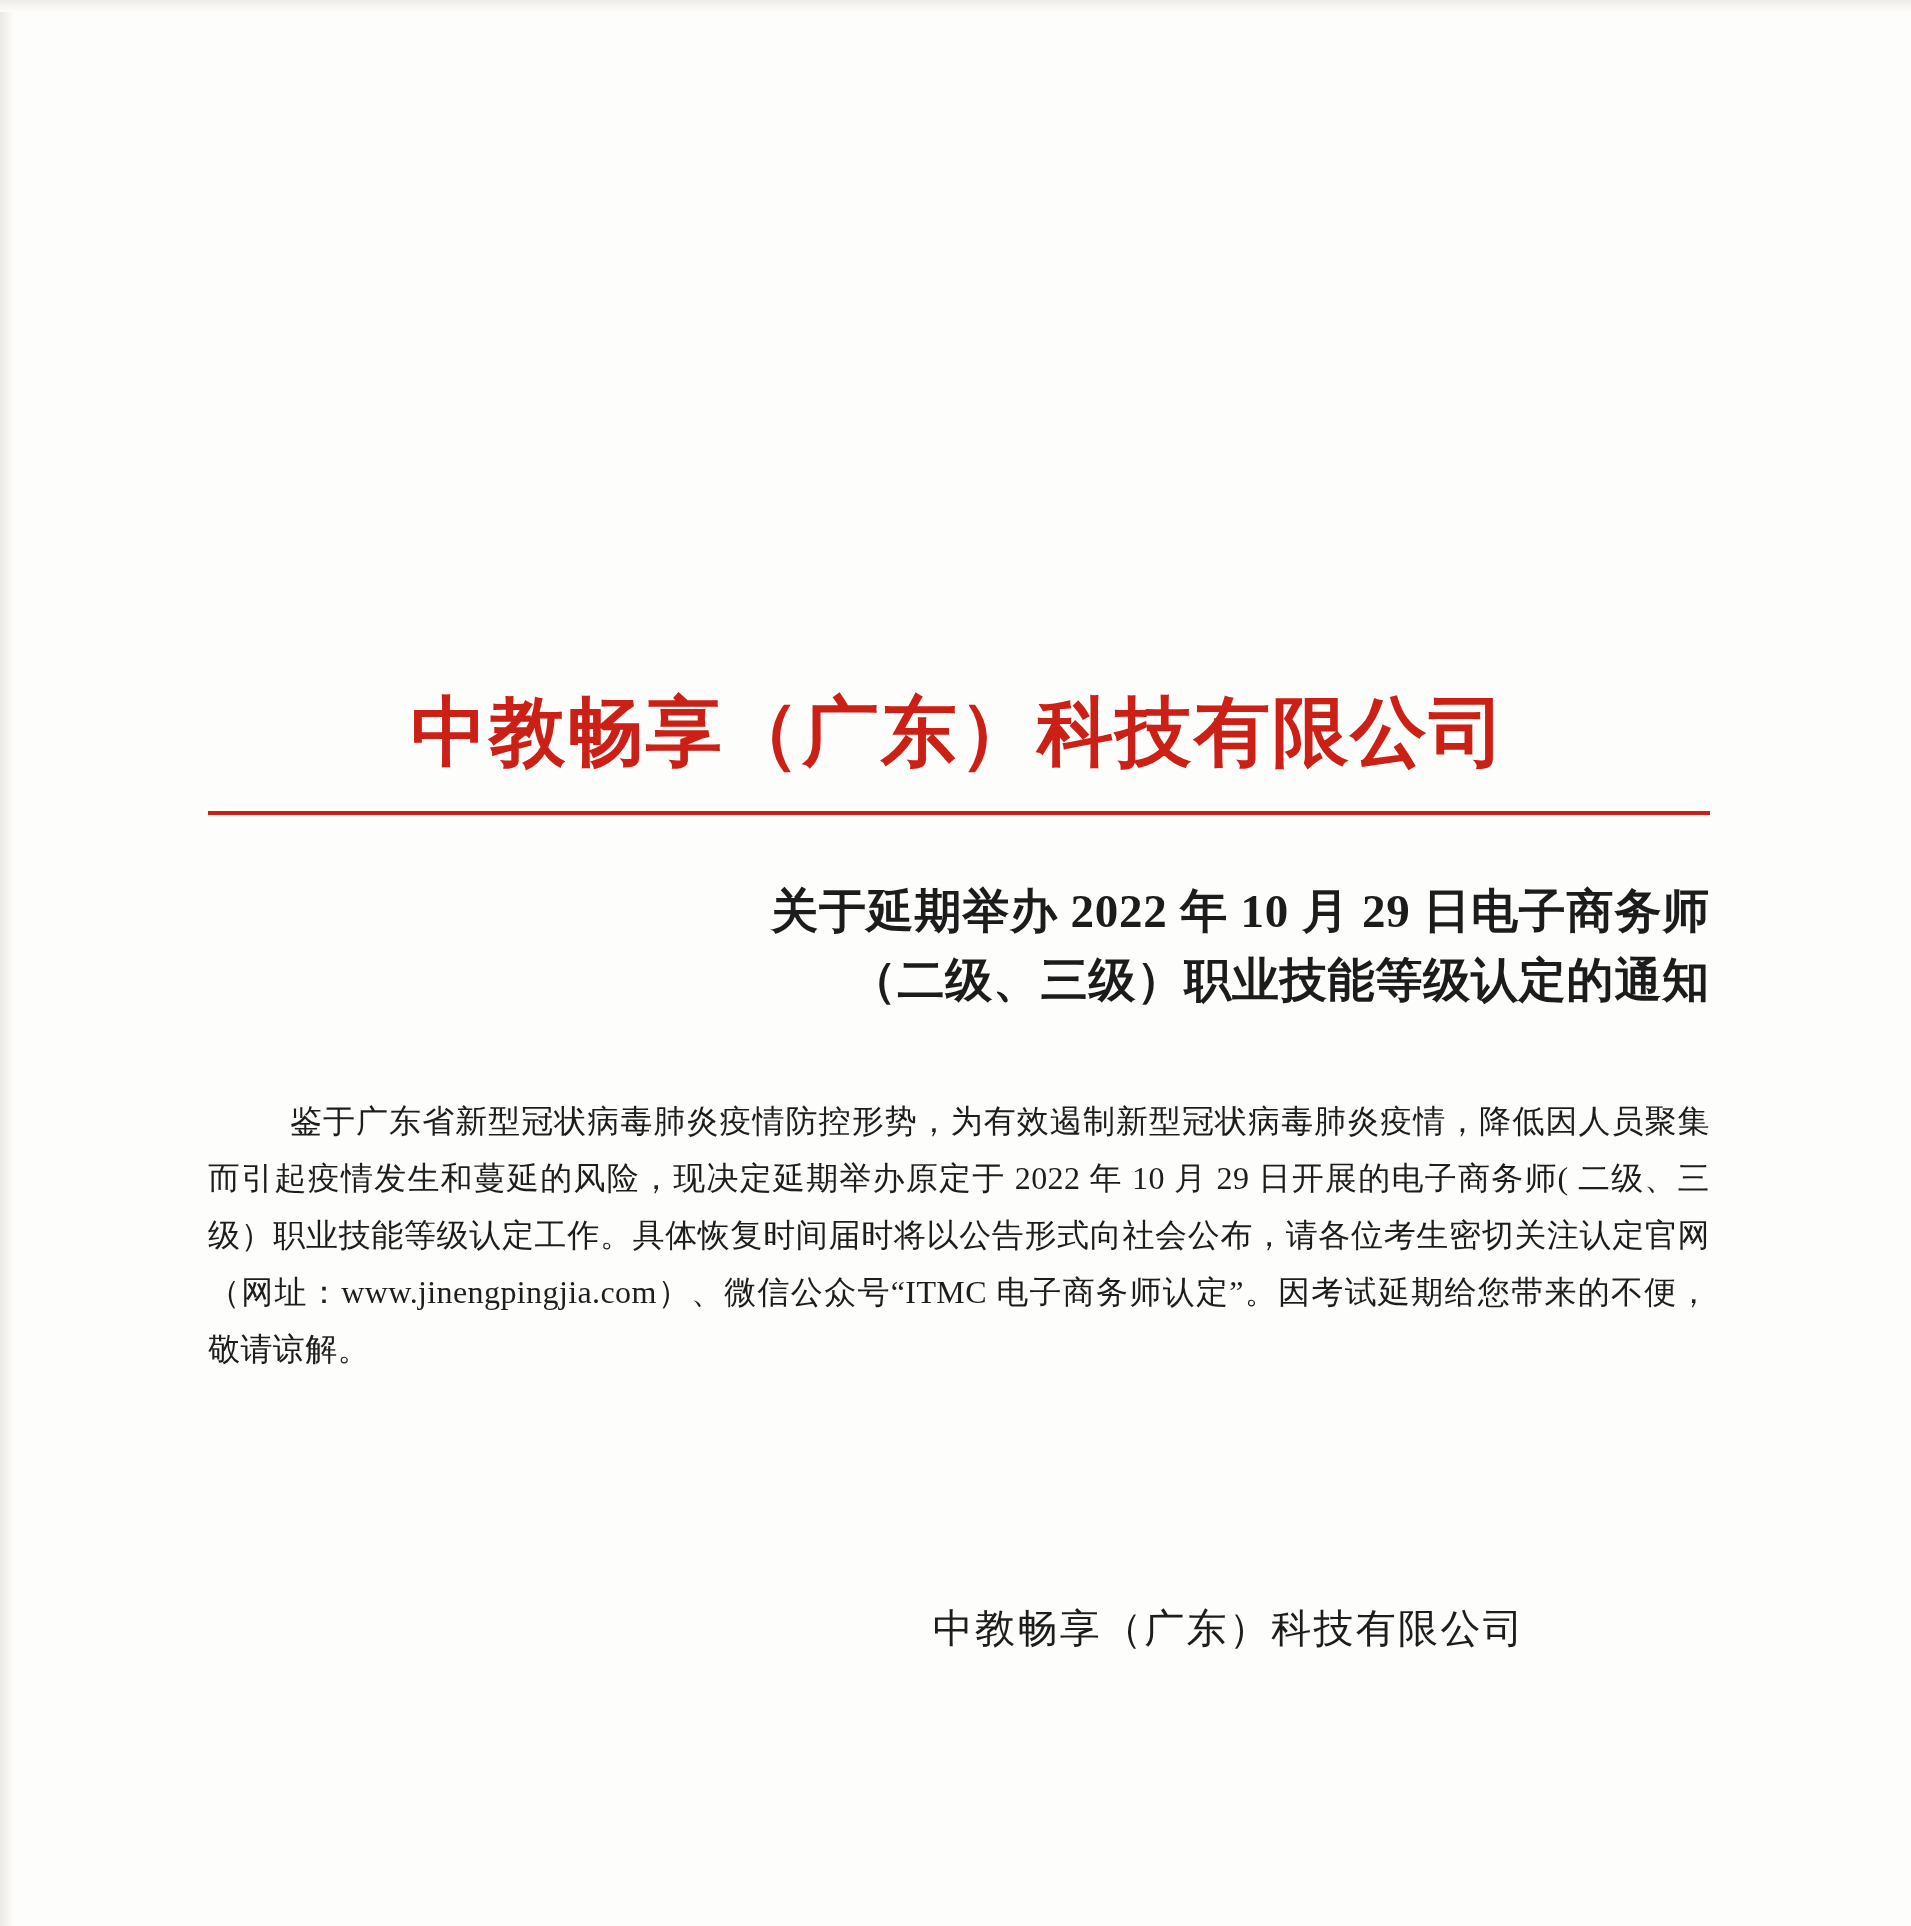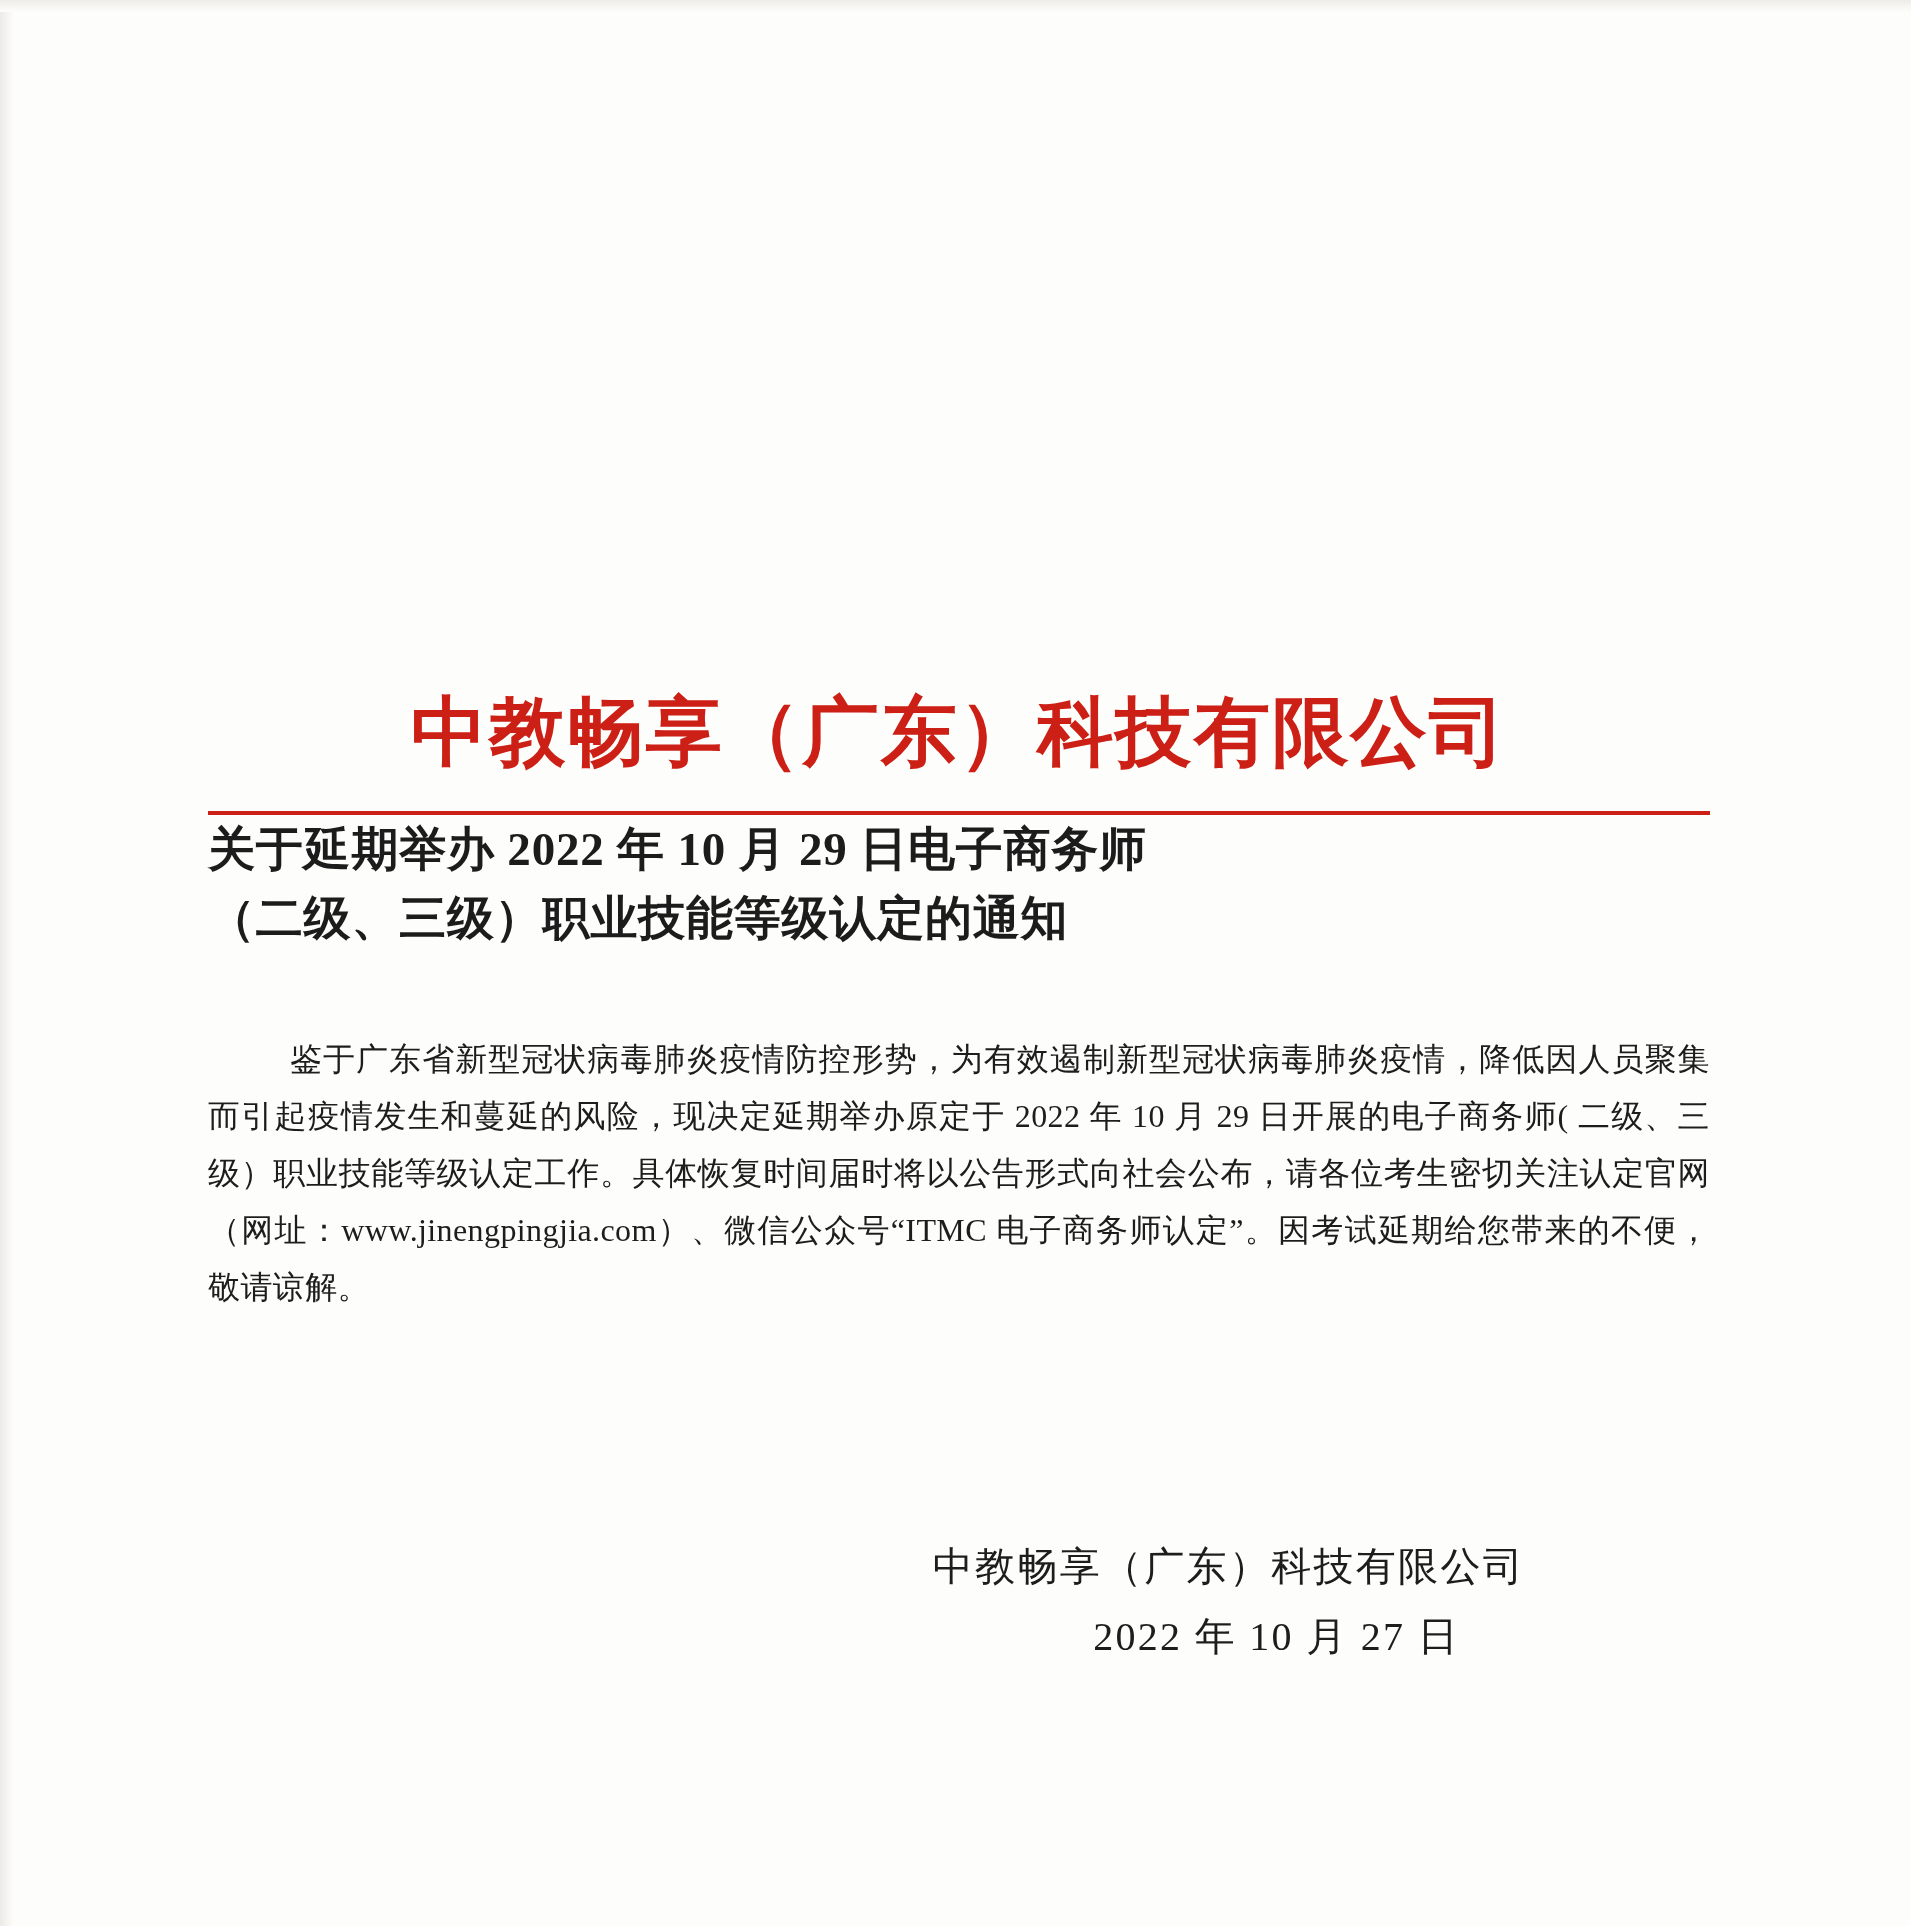--- a/index.html
+++ b/index.html
@@ -57,21 +57,22 @@
   }
 
   .red-rule {
     margin: 33px auto 0 auto;
     width: 1502px;
     height: 4.2px;
     background: #cc2016;
   }
 
   .notice-title {
-    text-align: left;
+    margin-top: 62px;
+    text-align: right;
     color: #1c1c1c;
     font-weight: bold;
     font-size: 47px;
     line-height: 1.48;
     letter-spacing: 0.8px;
   }
   .notice-title .line2 {
     display: block;
   }
 
@@ -123,19 +124,18 @@
       <span>关于延期举办 2022 年 10 月 29 日电子商务师</span>
       <span class="line2">（二级、三级）职业技能等级认定的通知</span>
     </div>
 
     <div class="content">
       <p>鉴于广东省新型冠状病毒肺炎疫情防控形势，为有效遏制新型冠状病毒肺炎疫情，降低因人员聚集而引起疫情发生和蔓延的风险，现决定延期举办原定于 2022 年 10 月 29 日开展的电子商务师( 二级、三级）职业技能等级认定工作。具体恢复时间届时将以公告形式向社会公布，请各位考生密切关注认定官网（网址：www.jinengpingjia.com）、微信公众号“ITMC 电子商务师认定”。因考试延期给您带来的不便，敬请谅解。</p>
     </div>
 
     <div class="signature">
       <span class="sig-line">中教畅享（广东）科技有限公司</span>
-      <span class="sig-date">2022 年 10 月 27 日</span>
     </div>
 
   </div>
 
 </div>
 
 
 </body></html>

